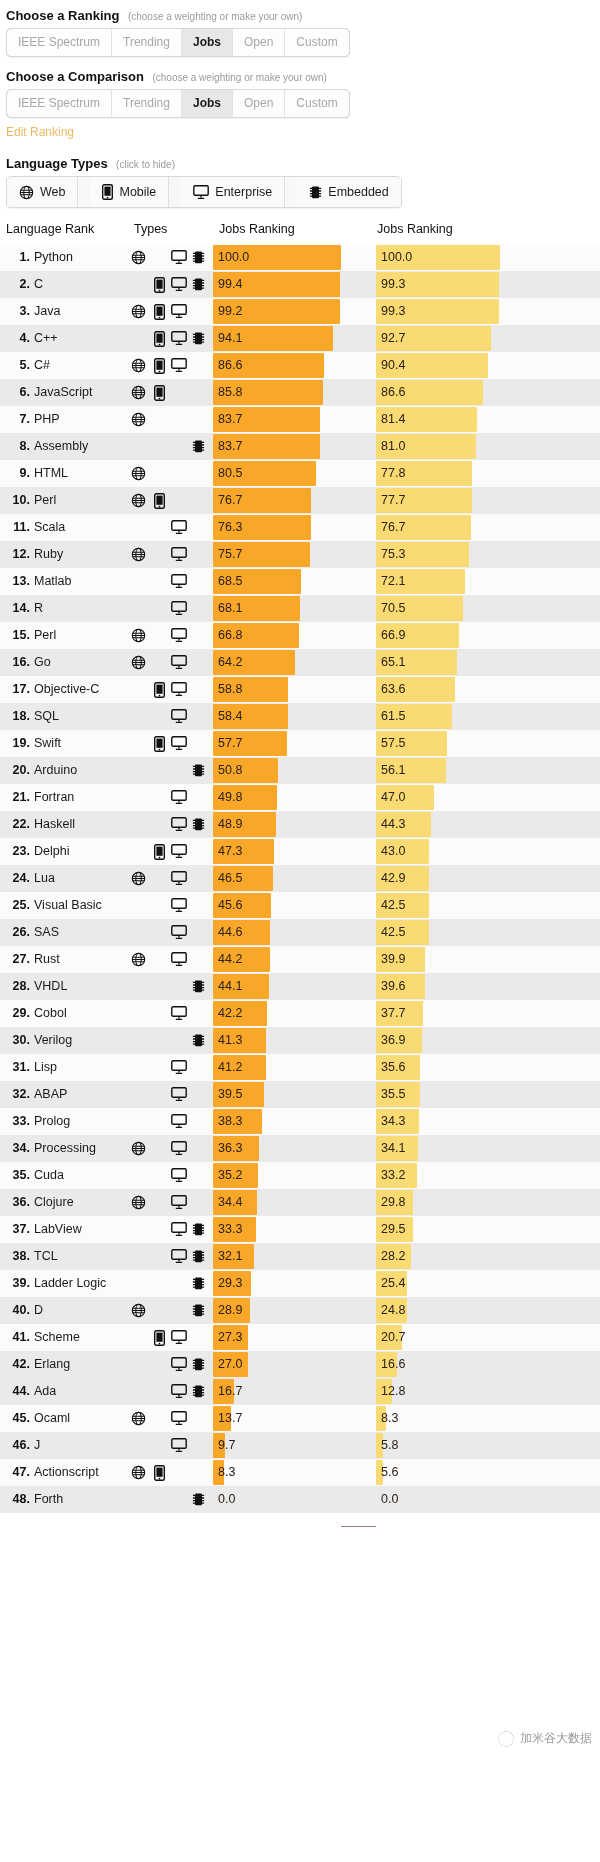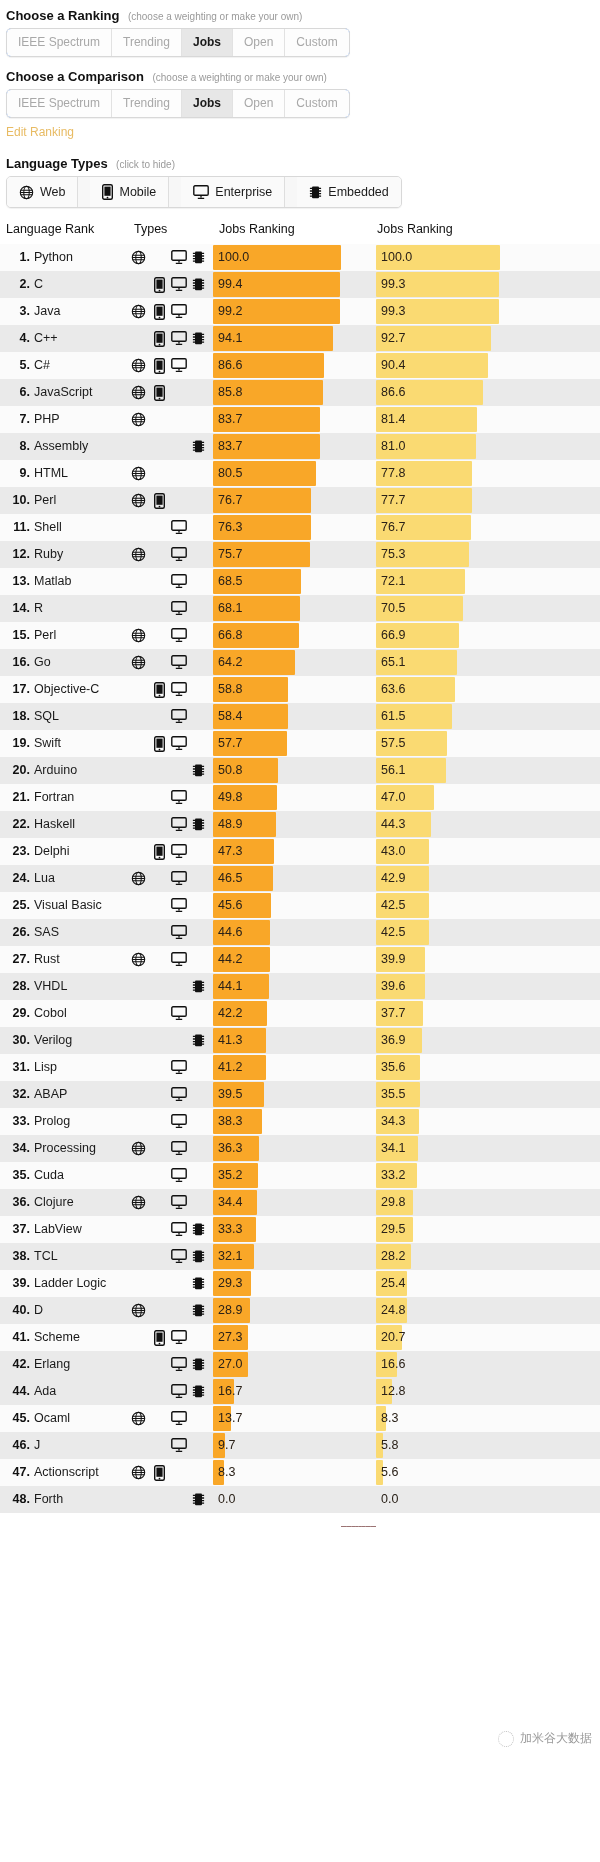--- a/index.html
+++ b/index.html
@@ -577,21 +577,21 @@
           <span class="bar bar1" style="width: 98.176px;"></span>
           <span class="bval">76.7</span>
         </span>
         <span class="barzone2">
           <span class="bar bar2" style="width: 96.348px;"></span>
           <span class="bval">77.7</span>
         </span>
       </div>
       <div class="row">
         <span class="rank">11.</span>
-        <span class="lang">Shell</span>
+        <span class="lang">Scala</span>
         <span class="types">
           <span class="slot s2">
             <svg width="16" height="15" viewBox="0 0 16 15">
               <rect x="0.8" y="0.8" width="14.4" height="9.4" rx="1.2" fill="none" stroke="#111" stroke-width="1.4"></rect>
               <path d="M8 10.4v2.2M4.8 13.4h6.4" stroke="#111" stroke-width="1.3"></path>
             </svg>
           </span>
         </span>
         <span class="barzone1">
           <span class="bar bar1" style="width: 97.664px;"></span>

